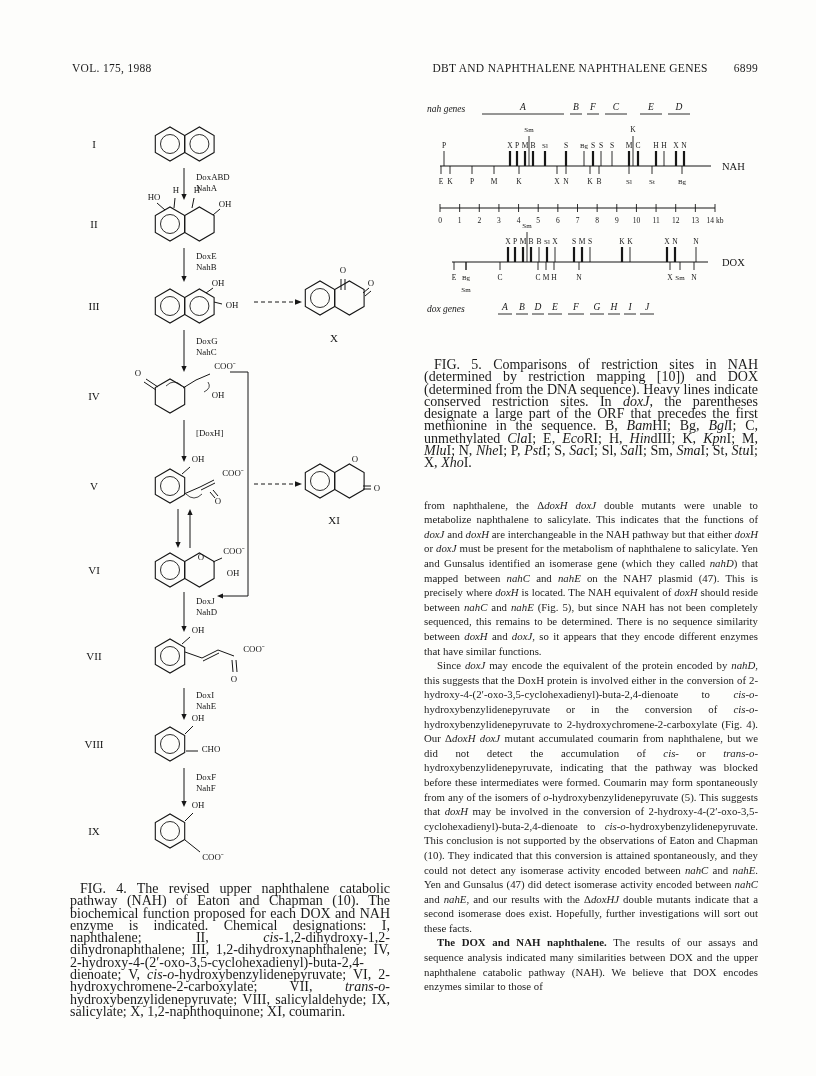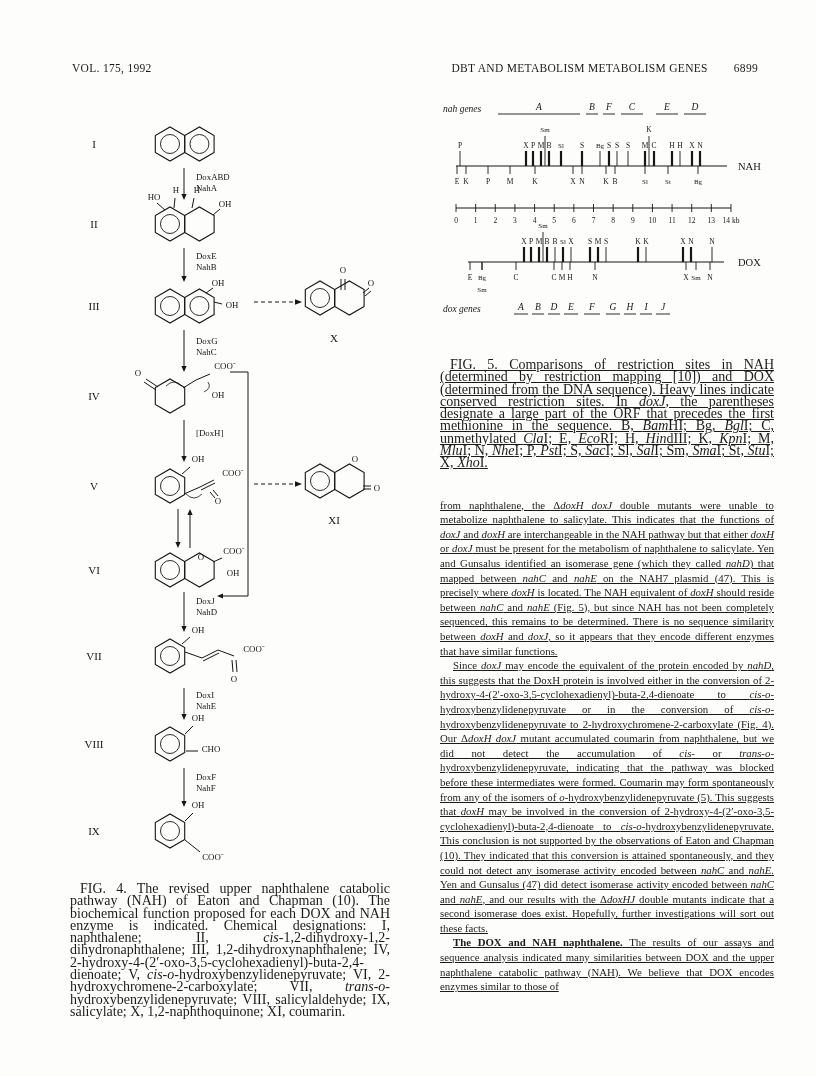--- a/index.html
+++ b/index.html
@@ -3,36 +3,36 @@
 <meta charset="utf-8">
 <style>
   * { margin:0; padding:0; box-sizing:border-box; }
   html,body { background:#e8e8e8; }
   body { width:816px; height:1076px; position:relative; font-family:"Liberation Serif", serif; color:#1b1b1b; }
   .page { position:absolute; inset:0; background:#fdfdfb; overflow:hidden; }
   .header { position:absolute; top:62px; left:72px; width:686px; display:flex; justify-content:space-between; font-size:11.5px; letter-spacing:.3px; }
   .hdr-right { display:flex; gap:26px; }
   .col { position:absolute; }
   .col-left  { left:70px;  top:96px; width:320px; }
-  .col-right { left:440px; top:96px; width:334px;text-decoration:underline; }
+  .col-right { left:424px; top:96px; width:334px; }
   .caption { font-size:14px; line-height:12.3px; text-align:justify; text-indent:10px; margin-top:11px; }
   .body-p { font-size:10.8px; line-height:14.6px; text-align:justify; text-indent:13px; }
   .body-p.no-indent { text-indent:0; margin-top:28px; }
   svg { display:block; }
   svg text { font-family:"Liberation Serif", serif; fill:#161616; }
 </style>
 </head>
 <body>
 
 <div class="page">
 
   <div class="header">
-    <span>VOL. 175, 1992</span>
+    <span>VOL. 175, 1988</span>
     <span class="hdr-right">
-      <span>DBT AND METABOLISM METABOLISM GENES</span>
+      <span>DBT AND NAPHTHALENE NAPHTHALENE GENES</span>
       <span>6899</span>
     </span>
   </div>
 
   <div class="col col-left">
     <svg id="fig4-svg" width="320" height="776" viewBox="0 0 320 776">
         <g>
           <polygon points="114.7,56.5 100.0,65.0 85.3,56.5 85.3,39.5 100.0,31.0 114.7,39.5" fill="none" stroke="#161616" stroke-width="1.1"></polygon>
           <circle cx="100" cy="48" r="9.5" fill="none" stroke="#161616" stroke-width="0.9"></circle>
           <polygon points="144.1,56.5 129.4,65.0 114.7,56.5 114.7,39.5 129.4,31.0 144.1,39.5" fill="none" stroke="#161616" stroke-width="1.1"></polygon>

